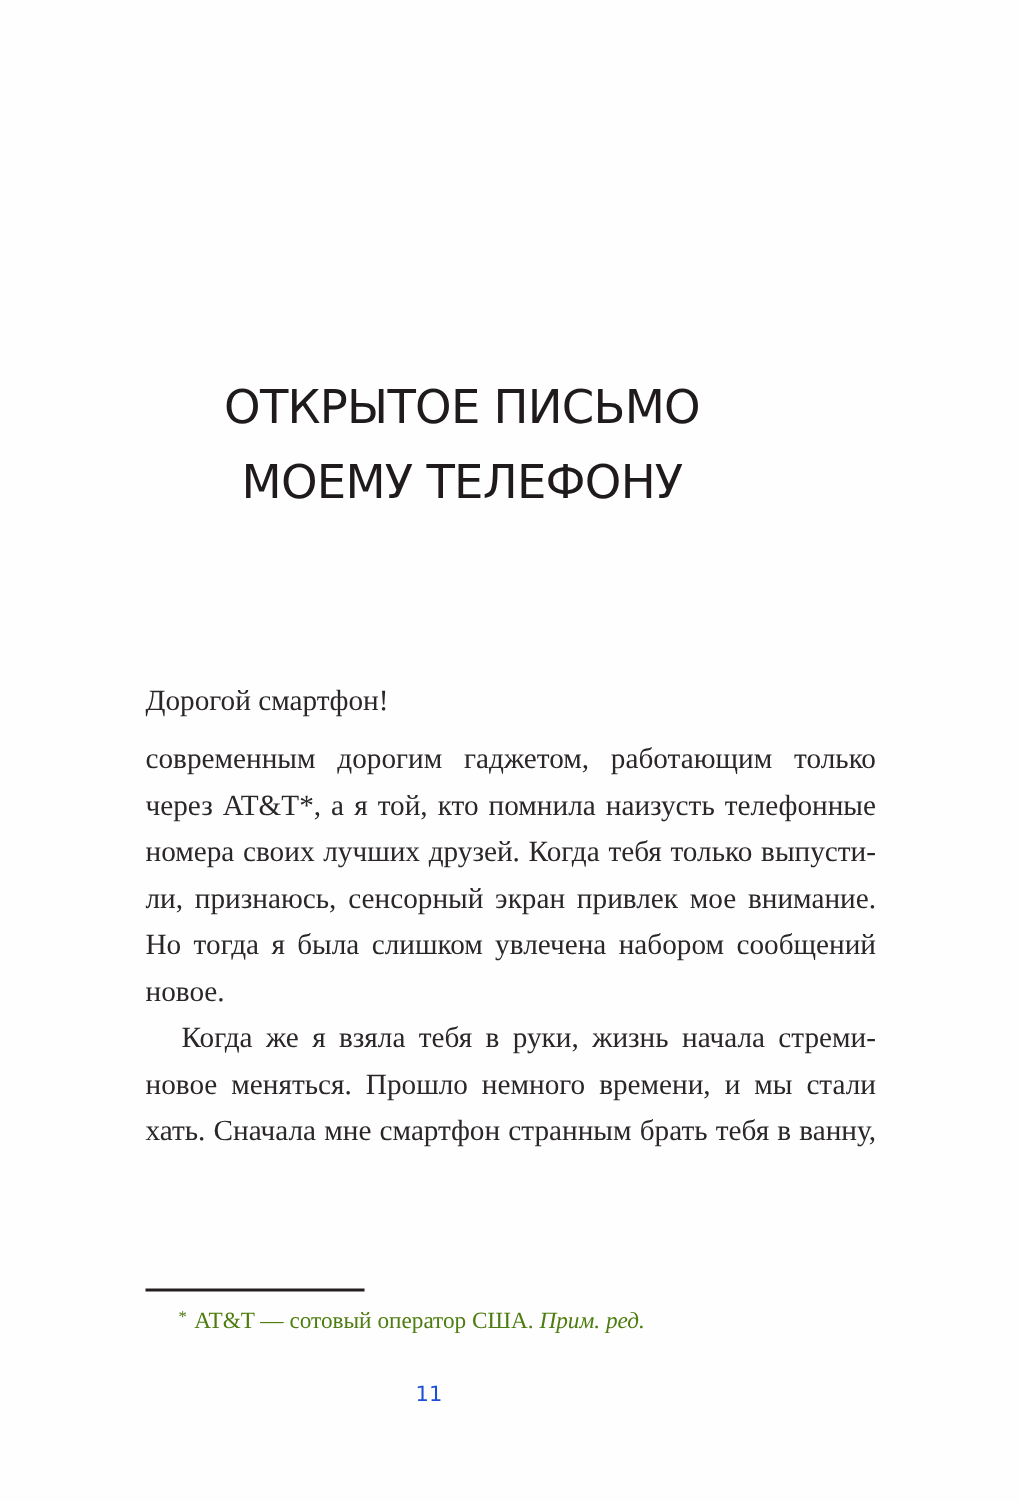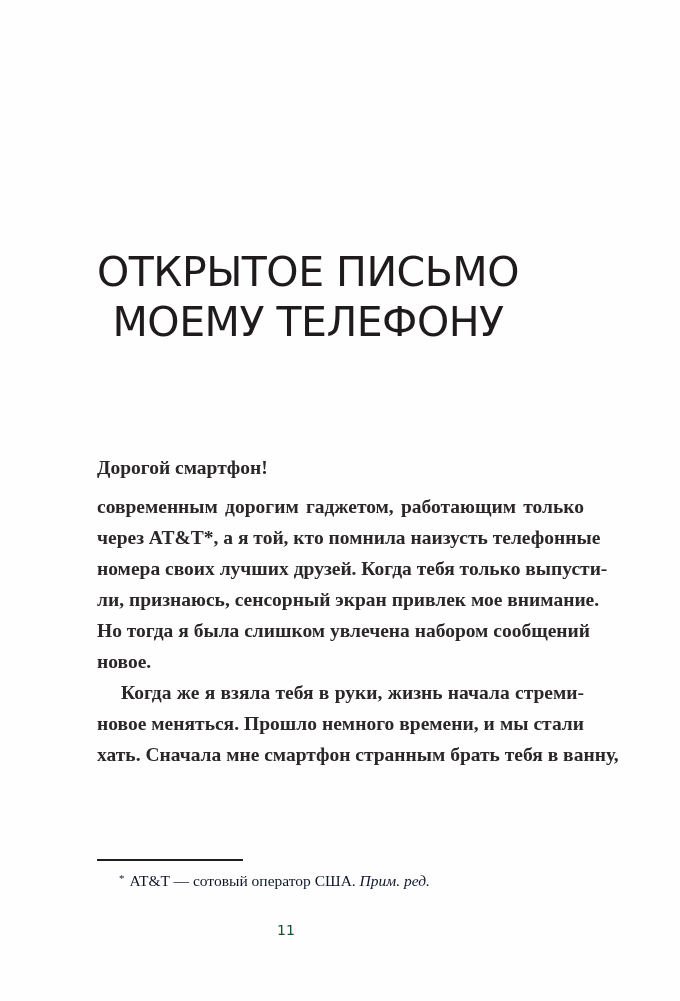--- a/index.html
+++ b/index.html
@@ -22,37 +22,36 @@
       background: #fefefe;
     }
     .title {
       position: absolute;
       left: 0;
       width: 616px;
       top: 247px;
       text-align: center;
       font-family: "DejaVu Sans", sans-serif;
       font-weight: normal;
-      font-size: 41px;
+      font-size: 31px;
       line-height: 50px;
       letter-spacing: -0.5px;
       color: #1f1b1c;
       margin: 0;
     }
     .title span { display: block; }
     .body-text {
       position: absolute;
       left: 97px;
       width: 487px;
       top: 452px;
       font-family: "Liberation Serif", "DejaVu Serif", serif;
       font-size: 19.5px;
       line-height: 31px;
       color: #2b2728;
-      font-weight: bold;
     }
     .line {
       display: block;
       white-space: nowrap;
       text-align: justify;
       text-align-last: justify;
       height: 31px;
     }
     .line.last { text-align-last: left; }
     .salutation {
@@ -67,38 +66,38 @@
       height: 2px;
       background: #231f20;
     }
     .footnote {
       position: absolute;
       left: 119px;
       top: 868px;
       font-family: "Liberation Serif", "DejaVu Serif", serif;
       font-size: 15.5px;
       line-height: 20px;
-      color: #0f172a;
+      color: #4d7c0f;
       white-space: nowrap;
     }
     .footnote .mark {
       font-size: 11px;
       vertical-align: 4px;
       margin-right: 5px;
     }
     .footnote em { font-style: italic; }
     .page-number {
       position: absolute;
       left: 0;
       width: 572px;
       top: 922px;
       text-align: center;
       font-family: "DejaVu Sans", sans-serif;
       font-size: 14px;
-      color: #14532d;
+      color: #1d4ed8;
     }
   </style>
 </head>
 <body>
 
 <div class="page">
 
   <h1 class="title">
     <span>ОТКРЫТОЕ ПИСЬМО</span>
     <span>МОЕМУ ТЕЛЕФОНУ</span>

